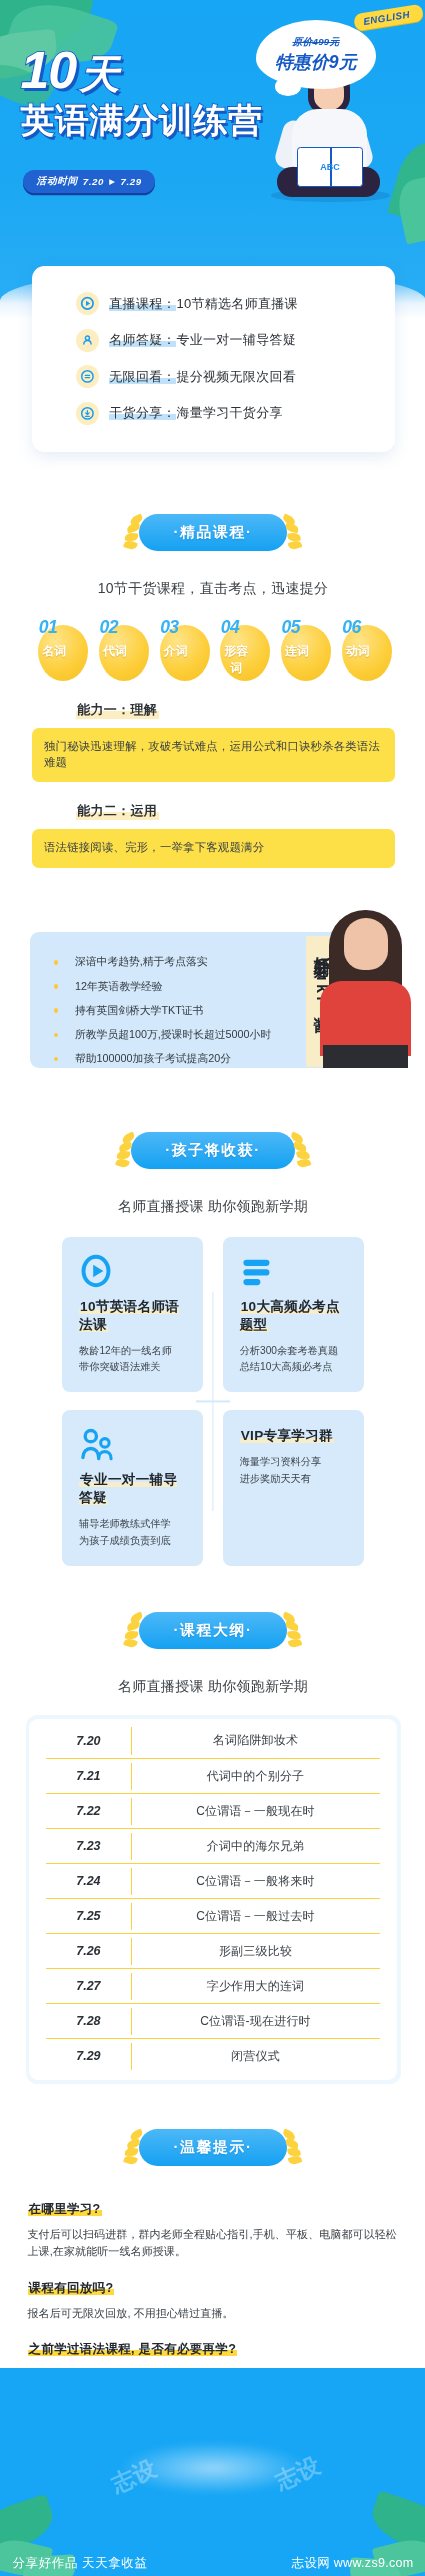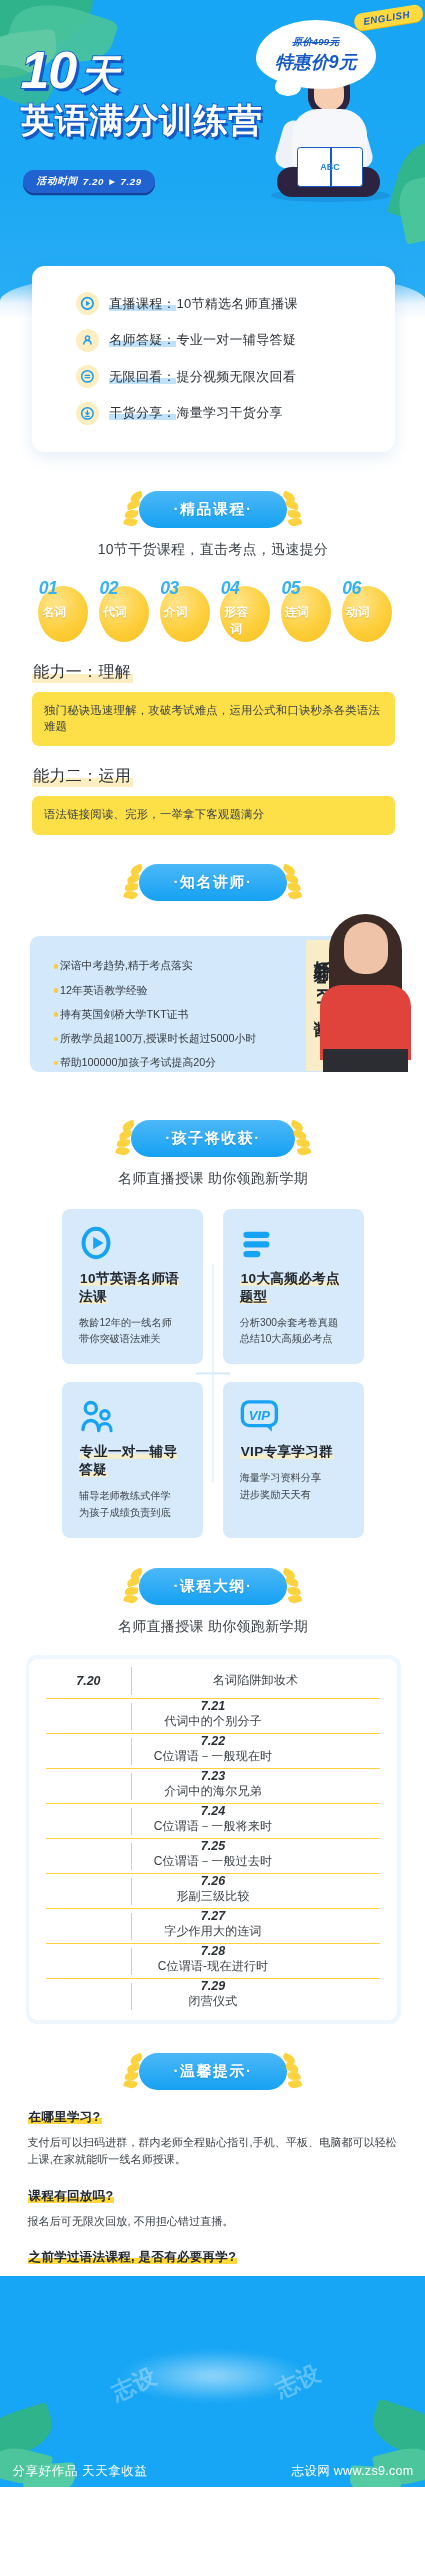--- a/index.html
+++ b/index.html
@@ -101,21 +101,21 @@
   .ill-shadow { position:absolute; width:119px; height:12.5px; background:rgba(10,70,140,.18); border-radius:50%; left:11.4px; top:128px; }
 
   .hero-wave {
     position: absolute; left: 0; bottom: -1.1px; width: 426px; height: 51px;
     background: linear-gradient(180deg, rgba(255,255,255,0) 0%, #eaf5fe 70%, #ffffff 100%);
     border-radius: 60% 60% 0 0 / 40px 40px 0 0;
   }
 
   
   .feature-card {
-    position: relative; margin: -52px auto 9px; width: 363px;
+    position: relative; margin: -52px auto 16px; width: 363px;
     background: #ffffff; border-radius: 12.5px; padding: 19.3px 0 20.4px 0;
     box-shadow: 0 4.5px 16px rgba(40,110,190,.12);
     z-index: 5;
   }
   .feature-row { display: flex; align-items: center; gap: 10.2px; padding: 6.8px 0 6.8px 44px; }
   .feat-ico {
     width: 23px; height: 23px; border-radius: 50%; background: #fdeec2;
     display: flex; align-items: center; justify-content: center; flex: 0 0 23px;
   }
   .feat-ico svg { display:block; }
@@ -134,21 +134,21 @@
   .wheat i:nth-child(2){ top: 9.7px; left: 4px;  transform: rotate(-12deg); }
   .wheat i:nth-child(3){ top: 18px; left: 1.7px;  transform: rotate(4deg); }
   .wheat i:nth-child(4){ top: 26px; left: 0.6px;  transform: rotate(18deg); }
   .wheat.right i:nth-child(1){ left: 2.3px;  transform: rotate(26deg) scaleX(-1); }
   .wheat.right i:nth-child(2){ left: 5.1px;  transform: rotate(12deg) scaleX(-1); }
   .wheat.right i:nth-child(3){ left: 7.4px; transform: rotate(-4deg) scaleX(-1); }
   .wheat.right i:nth-child(4){ left: 8.5px; transform: rotate(-18deg) scaleX(-1); }
   .sec-pill {
     background: linear-gradient(180deg,#4cb8f7 0%, #15a1f2 100%);
     color: #ffffff; font-size: 14.8px; font-weight: 900; letter-spacing: 1.7px;
-    padding: 9px 34px; border-radius: 19.3px; margin: 0 -5.7px;
+    padding: 9px 34px; border-radius: 19.3px; margin: 16px -5.7px;
     text-shadow: 0 1.1px 1.7px rgba(0,70,140,.22);
     white-space: nowrap;
   }
   .sec-sub {
     text-align: center; font-size: 14px; color: #3a4046; margin-top: 13.6px; letter-spacing: 0.3px;
   }
 
   
   .badges { display: flex; justify-content: center; gap: 5.7px; margin-top: 19.3px; padding: 0 24px; }
   .badge-item { position: relative; width: 55px; height: 64px; }
@@ -163,35 +163,35 @@
   }
   .badge-word {
     position: absolute; left: 4.5px; top: 26px; width: 32px; text-align: center;
     font-size: 12px; font-weight: 700; color: #ffffff; z-index: 3;
     text-shadow: 0 1.1px 1.1px rgba(190,130,10,.45);
   }
 
   
   .ability { width: 363px; margin: 19.3px auto 0; }
   .ability-h {
-    display: inline-block; font-size: 16px; font-weight: 400; color: #2c3136;
-    background: linear-gradient(transparent 58%, #fdeec2 58%); padding: 0 1.7px; letter-spacing: 0.3px;
+    display: inline-block; font-size: 13px; font-weight: 700; color: #2c3136;
+    background: linear-gradient(transparent 58%, #fdeec2 58%); padding: 0 1.7px; letter-spacing: 0.3px; margin-left: 44px;
   }
   .ability-box {
     margin-top: 9px; background: #fde047; border-radius: 6.8px;
     padding: 11.4px 12.5px; font-size: 11.4px; color: #3a4046; letter-spacing: 0.2px; line-height: 1.4;
   }
 
   
   .teacher-wrap { position: relative; width: 426px; margin-top: 19.3px; height: 170px; }
   .teacher-box {
     position: absolute; left: 29.5px; top: 16px; width: 316px; height: 136px;
     background: #d3e8fa; border-radius: 9px; padding: 23px 0 0 24px;
   }
-  .t-li { display: flex; align-items: center; gap: 2px; margin-bottom: 10.2px; font-size: 10.8px; color: #333a40; }
+  .t-li { display: flex; align-items: center; gap: 17px; margin-bottom: 10.2px; font-size: 10.8px; color: #333a40; }
   .t-dot { width: 4.5px; height: 4.5px; border-radius: 50%; background: #fbc93d; flex: 0 0 4.5px; }
   .teacher-name {
     position: absolute; right: 90px; top: 19.3px;
     writing-mode: vertical-rl; font-size: 16px; font-weight: 900; color: #20262c;
     letter-spacing: 3.4px; background: #f8edc6; padding: 8px 4.5px; border-radius: 2.3px;
     height: 131px;
   }
   .teacher-photo {
     position: absolute; right: 10.2px; top: -10.2px; width: 100px; height: 162px;
     border-radius: 5.7px; overflow: hidden;
@@ -210,21 +210,21 @@
   .gain-title {
     font-size: 13.6px; font-weight: 900; color: #22282e; letter-spacing: 0.3px;
     background: linear-gradient(transparent 64%, #f6edcb 64%); display: inline; padding: 0 1.1px;
   }
   .gain-desc { margin-top: 9px; font-size: 10.2px; color: #3e454b; line-height: 1.6; }
 
   
   .sched-shadow { width: 375px; margin: 19.3px auto 0; background: #eef7fe; border-radius: 11.4px; padding: 3.4px; }
   .sched { background: #ffffff; border-radius: 9px; padding: 4.5px 17px 6.8px 17px; }
   .srow { display: flex; align-items: center; height: 35px; position: relative; }
-  .srow + .srow { border-top: 1.1px solid #fbd13c; flex-direction: column; }
+  .srow + .srow { border-top: 1.1px solid #fbd13c; }
   .sdate { width: 85px; text-align: center; font-size: 12.5px; font-weight: 800; font-style: italic; color: #2b3137; }
   .sdiv { position: absolute; left: 85px; top: 3.4px; bottom: 3.4px; width: 1.1px; background: #fbd13c; }
   .stitle { flex: 1; text-align: center; font-size: 12px; color: #3b4147; letter-spacing: 0.2px; }
 
   
   .tips { width: 371px; margin: 19.3px auto 0; padding-bottom: 10px; }
   .tip-q {
     display: inline; font-size: 12.5px; font-weight: 800; color: #22282e;
     background: linear-gradient(transparent 56%, #ffd83d 56%); padding: 0 1.1px; letter-spacing: 0.3px;
   }
@@ -402,35 +402,20 @@
       <span class="ability-h">能力一：理解</span>
       <div class="ability-box">独门秘诀迅速理解，攻破考试难点，运用公式和口诀秒杀各类语法难题</div>
     </div>
     <div class="ability">
       <span class="ability-h">能力二：运用</span>
       <div class="ability-box">语法链接阅读、完形，一举拿下客观题满分</div>
     </div>
   </div>
 
   <div class="section">
-    <div class="sec-title-wrap">
-      <span class="wheat left">
-          <i></i>
-          <i></i>
-          <i></i>
-          <i></i>
-        </span>
-      <span class="sec-pill">·知名讲师·</span>
-      <span class="wheat right">
-          <i></i>
-          <i></i>
-          <i></i>
-          <i></i>
-        </span>
-    </div>
 
     <div class="teacher-wrap">
       <div class="teacher-box">
         <div class="t-li">
             <span class="t-dot"></span>
             <span>深谙中考趋势,精于考点落实</span>
           </div>
         <div class="t-li">
             <span class="t-dot"></span>
             <span>12年英语教学经验</span>
@@ -519,27 +504,20 @@
           </svg>
         </div>
         <div><span class="gain-title">专业一对一辅导答疑</span></div>
         <div class="gain-desc">
           <div>辅导老师教练式伴学</div>
           <div>为孩子成绩负责到底</div>
         </div>
       </div>
 
       <div class="gain-card">
-        <div class="gain-ico">
-          <svg width="41" height="34" viewBox="0 0 72 60">
-            <rect x="4" y="5" width="60" height="42" rx="12" fill="none" stroke="#17a3f3" stroke-width="6"></rect>
-            <path d="M44 46 L56 58 L56 46 Z" fill="#17a3f3"></path>
-            <text x="34" y="37" text-anchor="middle" font-family="Liberation Sans, sans-serif" font-size="23" font-weight="bold" font-style="italic" fill="#17a3f3">VIP</text>
-          </svg>
-        </div>
         <div><span class="gain-title">VIP专享学习群</span></div>
         <div class="gain-desc">
           <div>海量学习资料分享</div>
           <div>进步奖励天天有</div>
         </div>
       </div>
     </div>
   </div>
 
   <div class="section">

